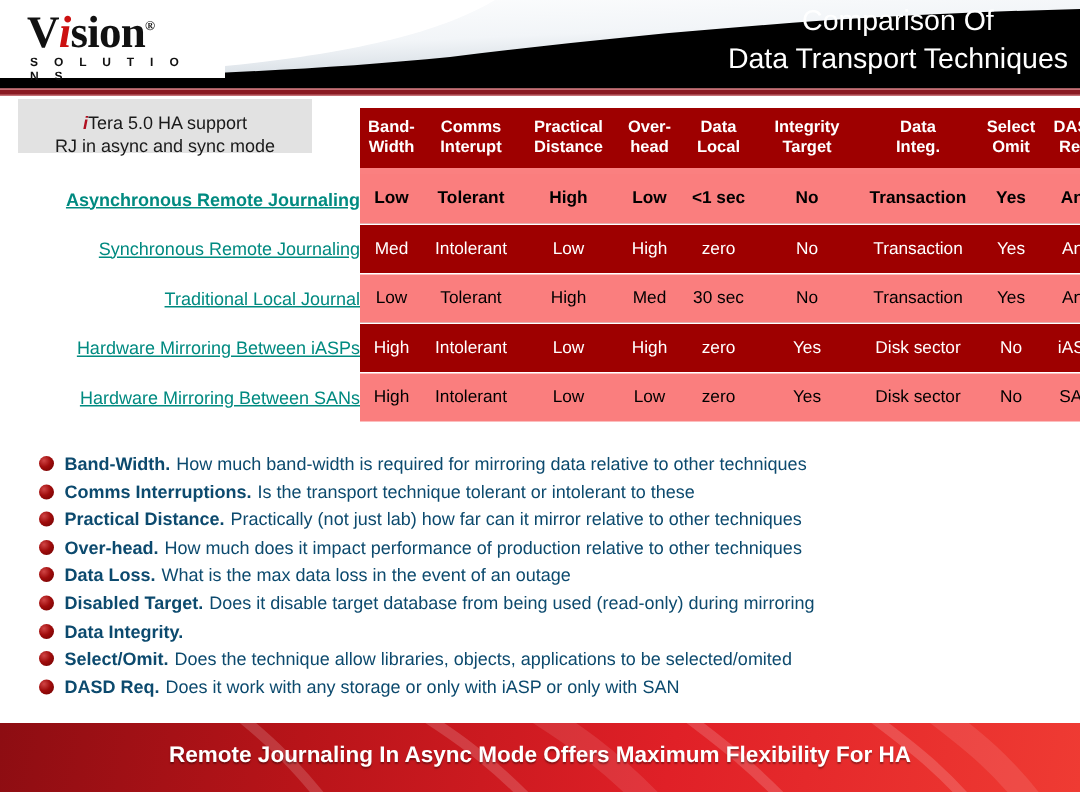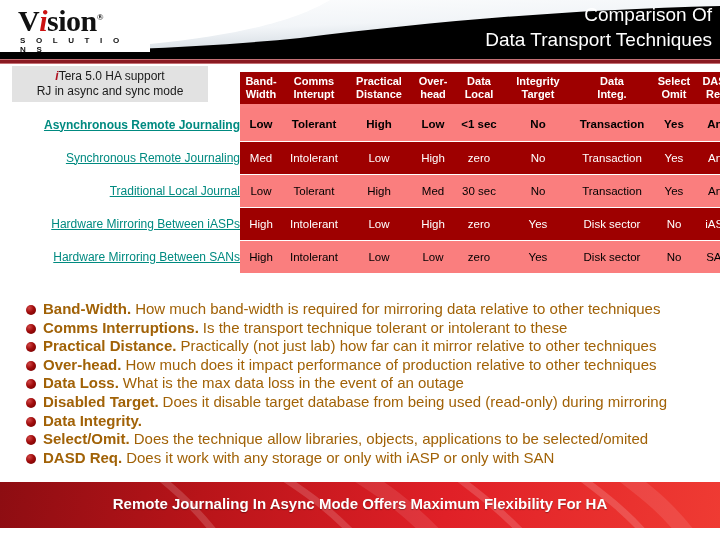--- a/index.html
+++ b/index.html
@@ -30,50 +30,50 @@
     letter-spacing: -0.5px;
   }
   .logo-i { color: #cc1111; font-style: italic; }
   .logo-tm { font-size: 9px; vertical-align: super; color:#111; }
   .logo-sub {
     font-size: 8px; letter-spacing: 4.2px; color: #111;
     font-weight: bold; margin-top: 0px; padding-left: 2px;
   }
   #title-block {
     position: absolute; right: 8px; top: 2px; z-index: 6;
-    text-align: right; color: #fff;
+    text-align: center; color: #fff;
   }
   .title-line { font-size: 19px; line-height: 25px; color: #ffffff; }
 
   #header-rule {
     position: absolute; left: 0; top: 59px; width: 720px; height: 5px;
     background: #8a1a22;
     border-top: 1px solid #c46f74;
     border-bottom: 1px solid #c46f74;
   }
 
   
   #itera-box {
     position: absolute; left: 12px; top: 66px; width: 196px; height: 36px;
-    background: #e2e2e2; text-align: center; padding-top: 3px;
+    background: #e2e2e2; text-align: center; padding-top: 9px;
     font-size: 12px; color: #1a1a1a; line-height: 15px;
   }
   .itera-i { color: #b01020; font-style: italic; font-weight: bold; }
 
   
   #table-wrap {
     position: absolute; left: 0; top: 72px; width: 720px;
   }
   table#cmp { border-collapse: collapse; width: 720px; table-layout: fixed; }
   table#cmp th, table#cmp td { padding: 0; }
 
   thead tr.head-row th {
     background: #9e0000; color: #ffffff;
     font-size: 11px; font-weight: bold; line-height: 13px;
-    height: 32px; vertical-align: middle; text-align: center;
+    height: 40px; vertical-align: middle; text-align: center;
   }
   thead tr.head-row th.blankhead { background: transparent; }
   thead tr.head-rule th { height: 4px; background: #fa8080; padding:0; }
   thead tr.head-rule th.blankhead { background: transparent; }
 
   tbody tr { height: 33px; }
   td.rowlabel {
     background: #ffffff; text-align: right; padding-right: 4px;
     font-size: 12px; color: #008a80; vertical-align: middle;
     white-space: nowrap;
@@ -91,21 +91,21 @@
   tr.dark  td.cell { background: #9e0000; color: #ffffff; }
   tr.r-first td.cell { font-weight: bold; }
   tr.dark td.cell { border-top: 1px solid #ffffff; border-bottom: 1px solid #ffffff; }
 
   
   #bullets {
     position: absolute; left: 26px; top: 300px; width: 690px;
   }
   .bullet-row {
     display: flex; align-items: baseline;
-    font-size: 15px; line-height: 18.6px; color: #a16207;
+    font-size: 12px; line-height: 18.6px; color: #0c4a6e;
     height: 18.6px;
   }
   .bullet-dot {
     width: 10px; height: 10px; border-radius: 50%;
     background: radial-gradient(circle at 33% 30%, #d04545 0%, #a00c0c 45%, #6a0000 100%);
     margin-right: 7px; flex: 0 0 10px; position: relative; top: 1px;
   }
   .b-term { font-weight: bold; margin-right: 4px; white-space: nowrap; }
   .b-desc { white-space: nowrap; }
 

